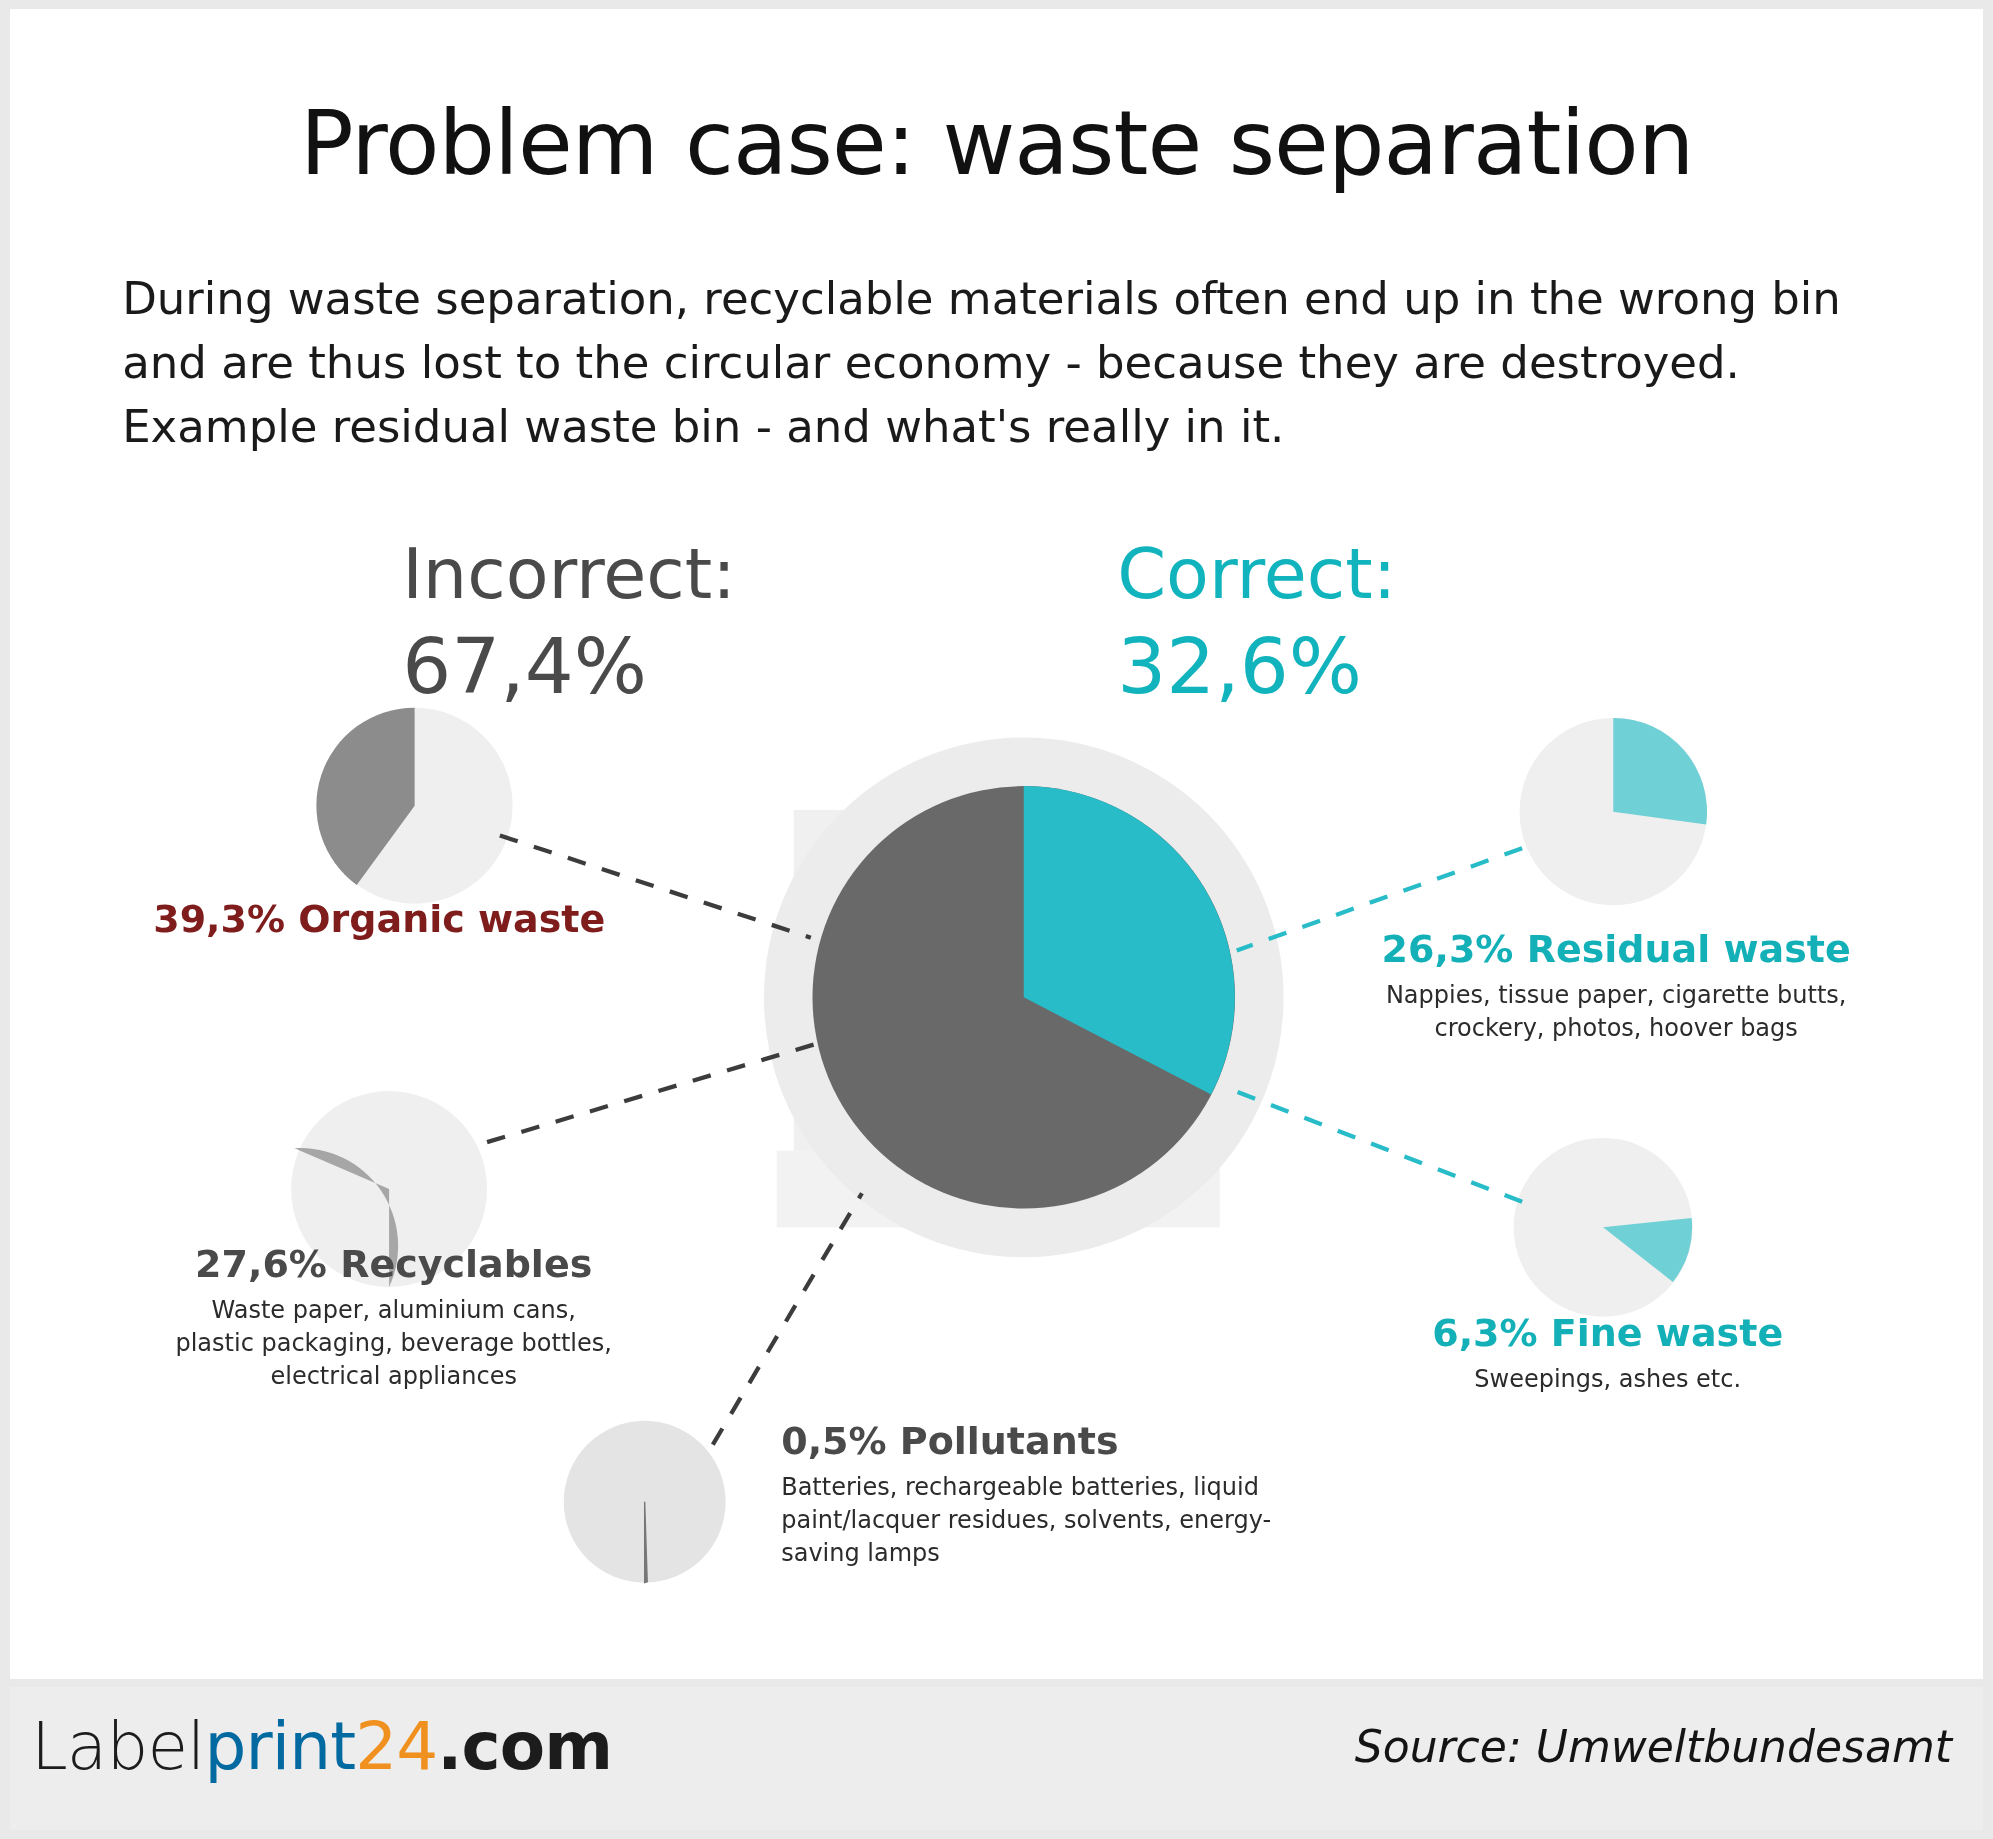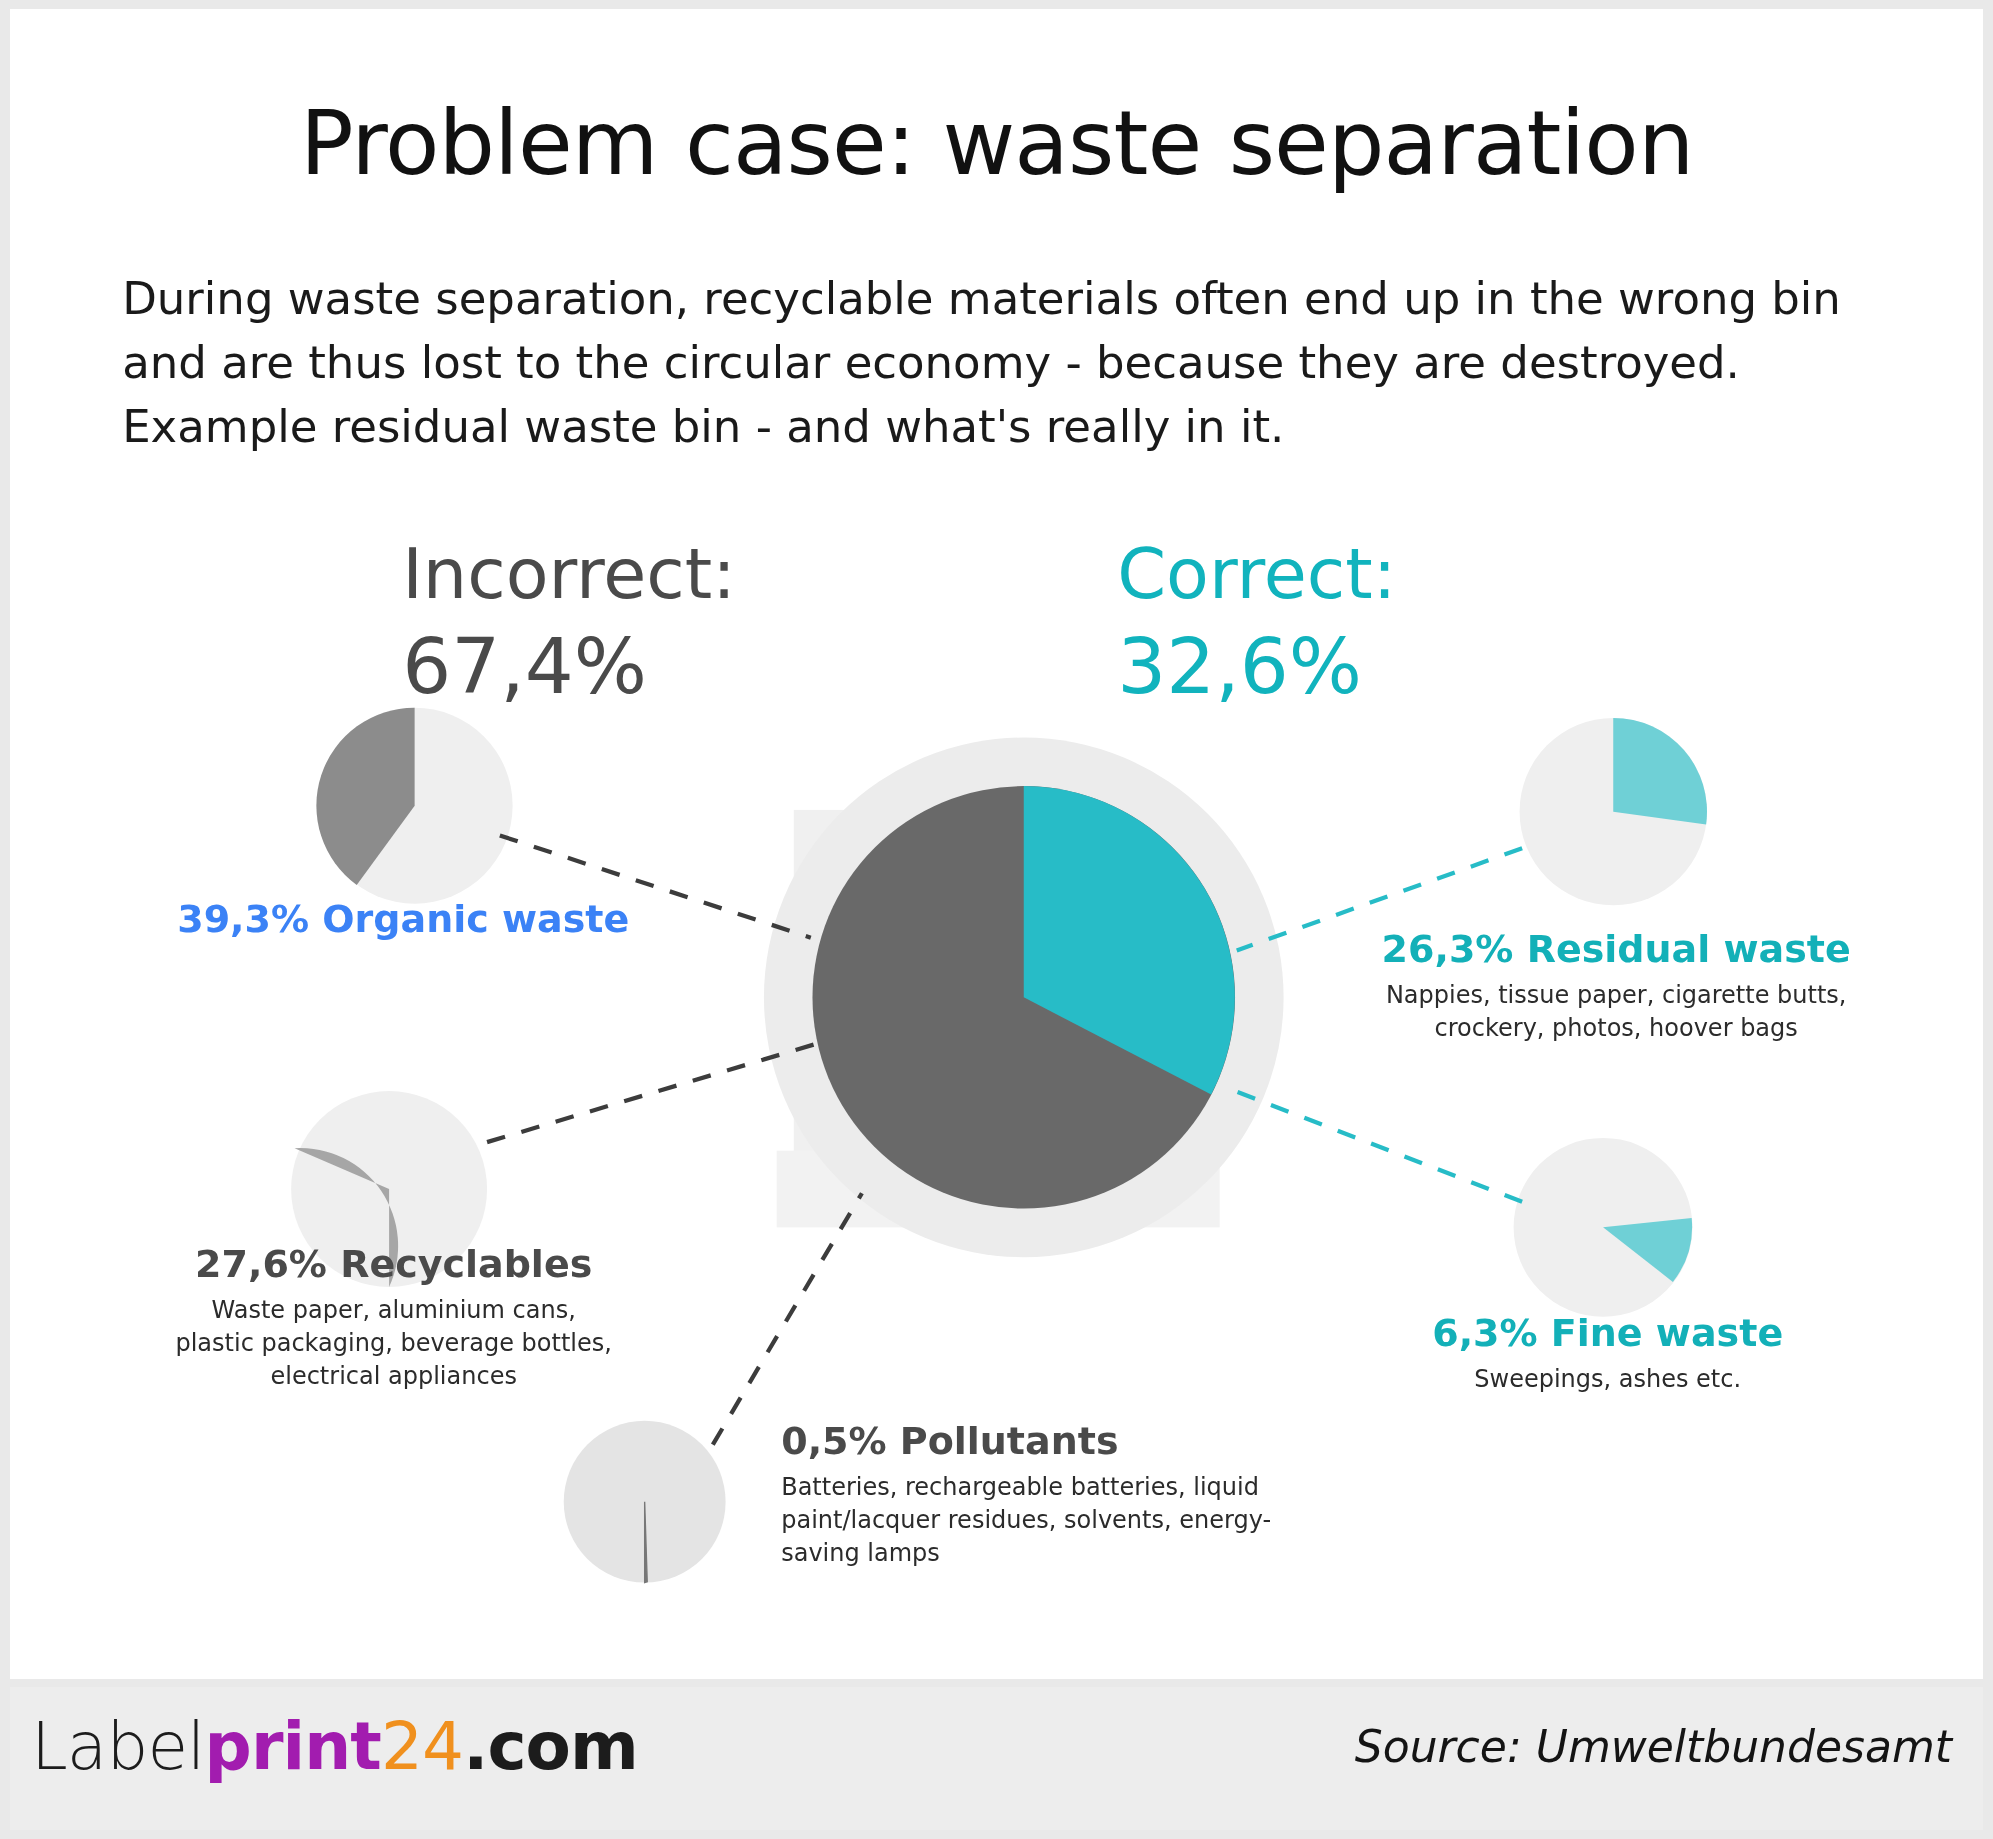--- a/index.html
+++ b/index.html
@@ -114,21 +114,21 @@
     margin-bottom: 6.8px;
   }
   .callout .c-body {
     font-weight: 400;
     font-size: 24px;
     line-height: 1.38;
     color: #2b2b2b;
   }
 
   #callout-organic      { left: 143px;  top: 888px; width: 545px; text-align: left; }
-  #callout-organic .c-head { color: #3b82f6; margin-left: 24px; }
+  #callout-organic .c-head { color: #7f1d1d; }
 
   #callout-recyclables  { left: 162px;  top: 1233px; width: 443px; text-align: center; }
   #callout-recyclables .c-head { color: #4a4a4a; }
 
   #callout-pollutants   { left: 771px;  top: 1410px; width: 545px; text-align: left; }
   #callout-pollutants .c-head { color: #4a4a4a; }
 
   #callout-residual     { left: 1363px; top: 918px; width: 486px; text-align: center; }
   #callout-residual .c-head { color: #13b0b8; }
 
@@ -139,21 +139,21 @@
   #logo {
     position: absolute;
     left: 31px;
     top: 1714px;
     font-size: 66px;
     line-height: 1;
     letter-spacing: -0.9px;
     white-space: nowrap;
   }
   #logo .lg-label { font-weight: 300; color: #1c1c1c; }
-  #logo .lg-print { font-weight: 700; color: #a21caf; margin-top: 33px; }
+  #logo .lg-print { font-weight: 400; color: #0369a1; margin-top: 33px; }
   #logo .lg-24    { font-weight: 400; color: #f0901e; }
   #logo .lg-com   { font-weight: 700; color: #1c1c1c; }
 
   #source {
     position: absolute;
     right: 41px;
     top: 1721px;
     font-size: 44px;
     font-style: italic;
     color: #141414;

